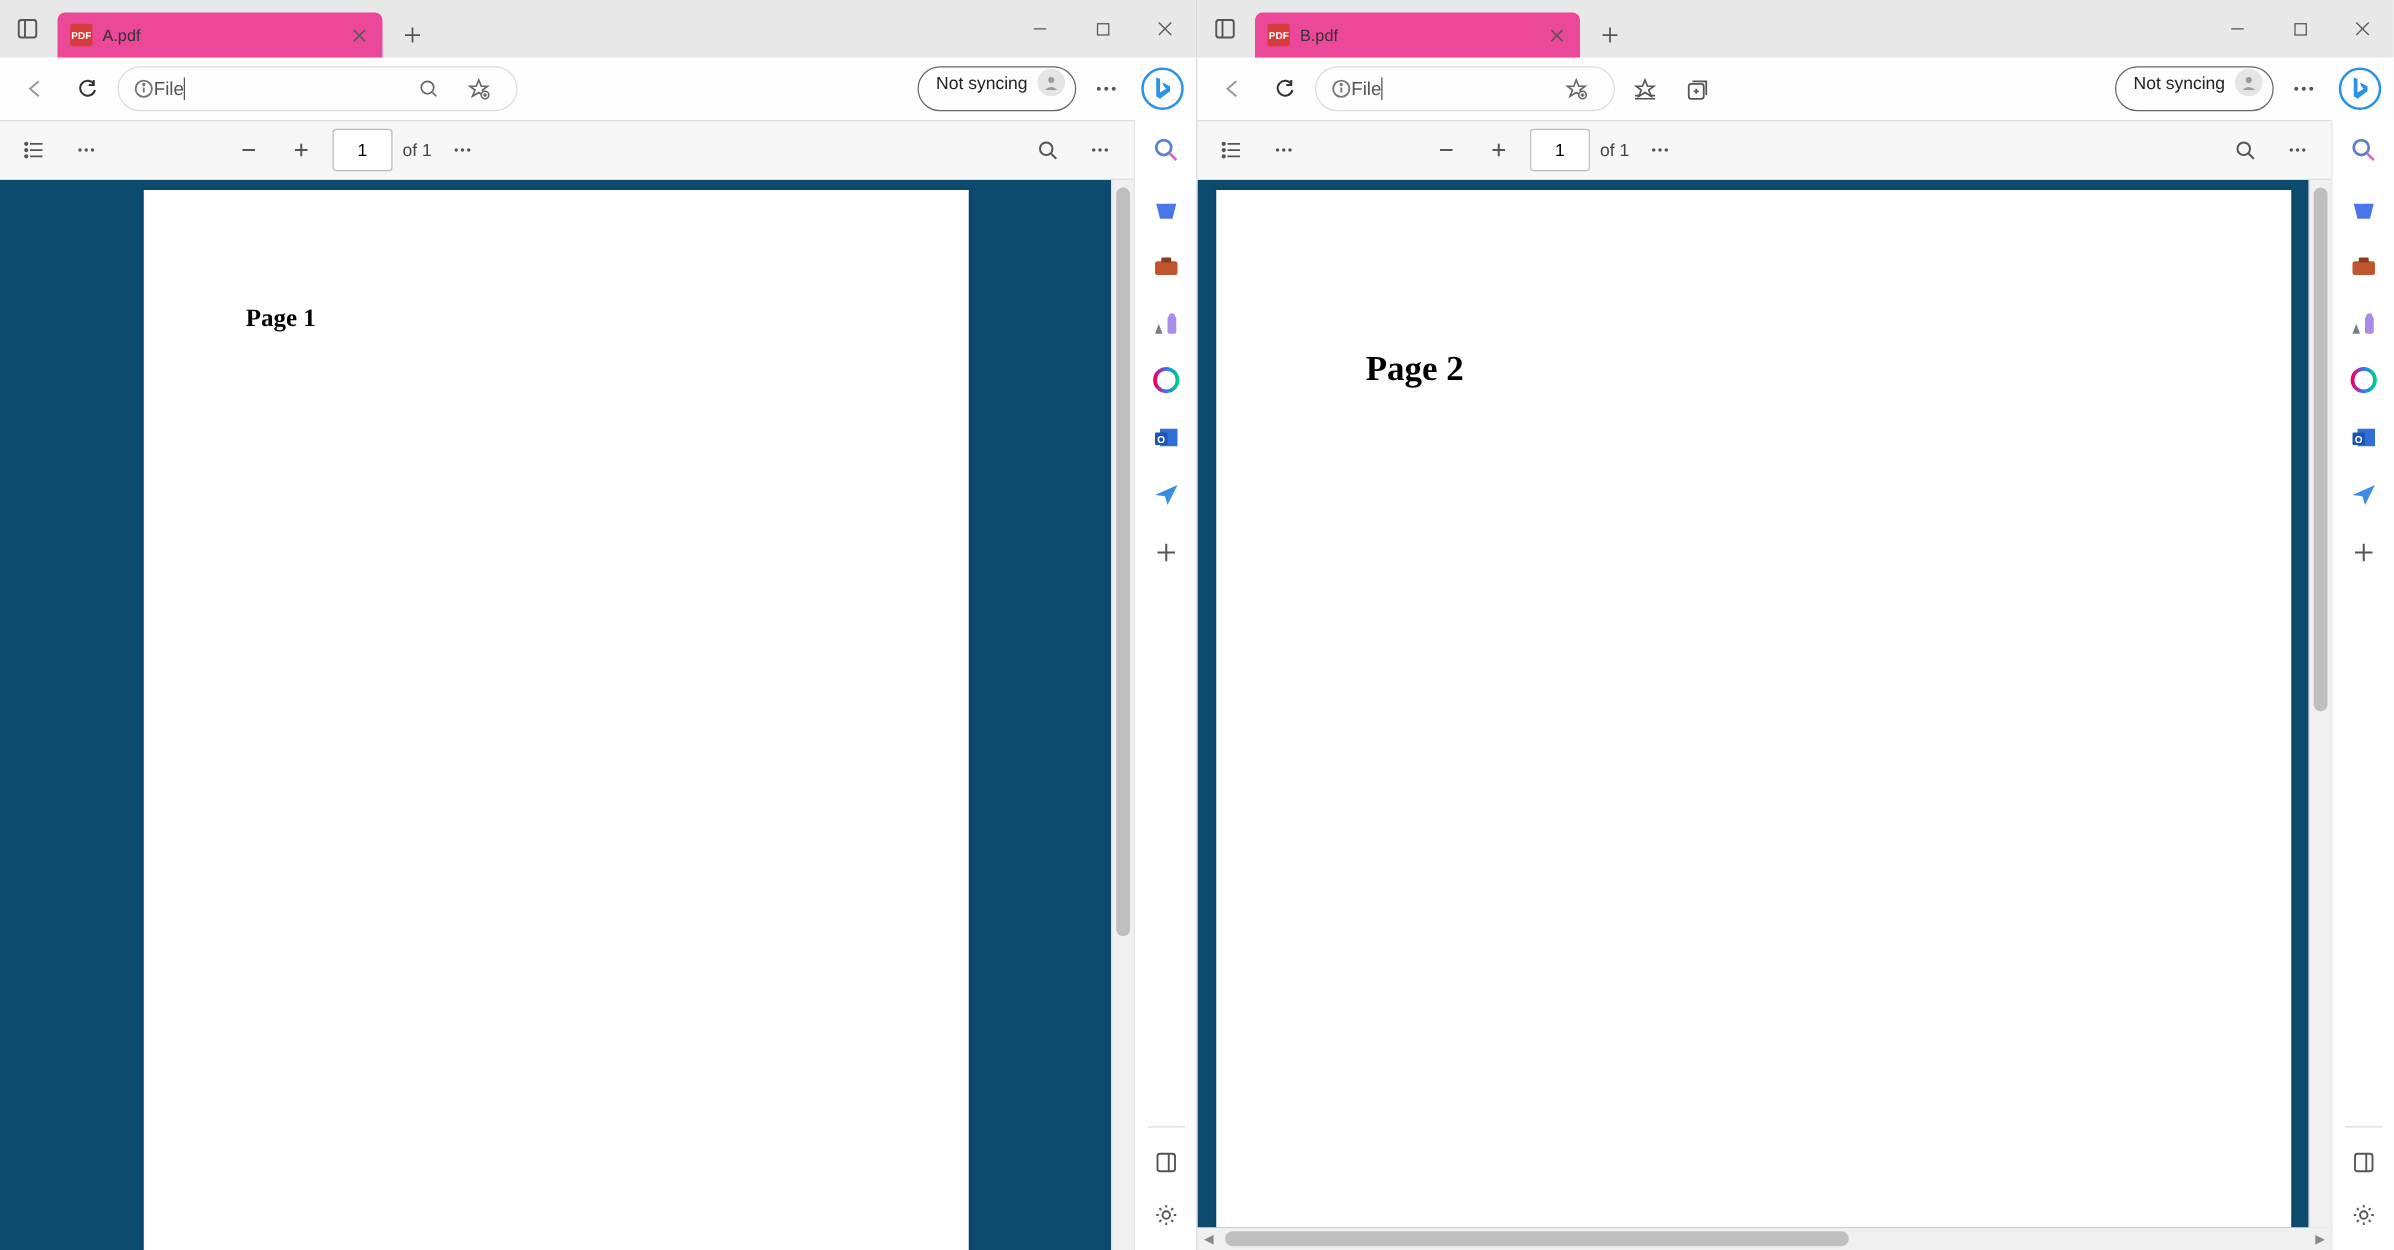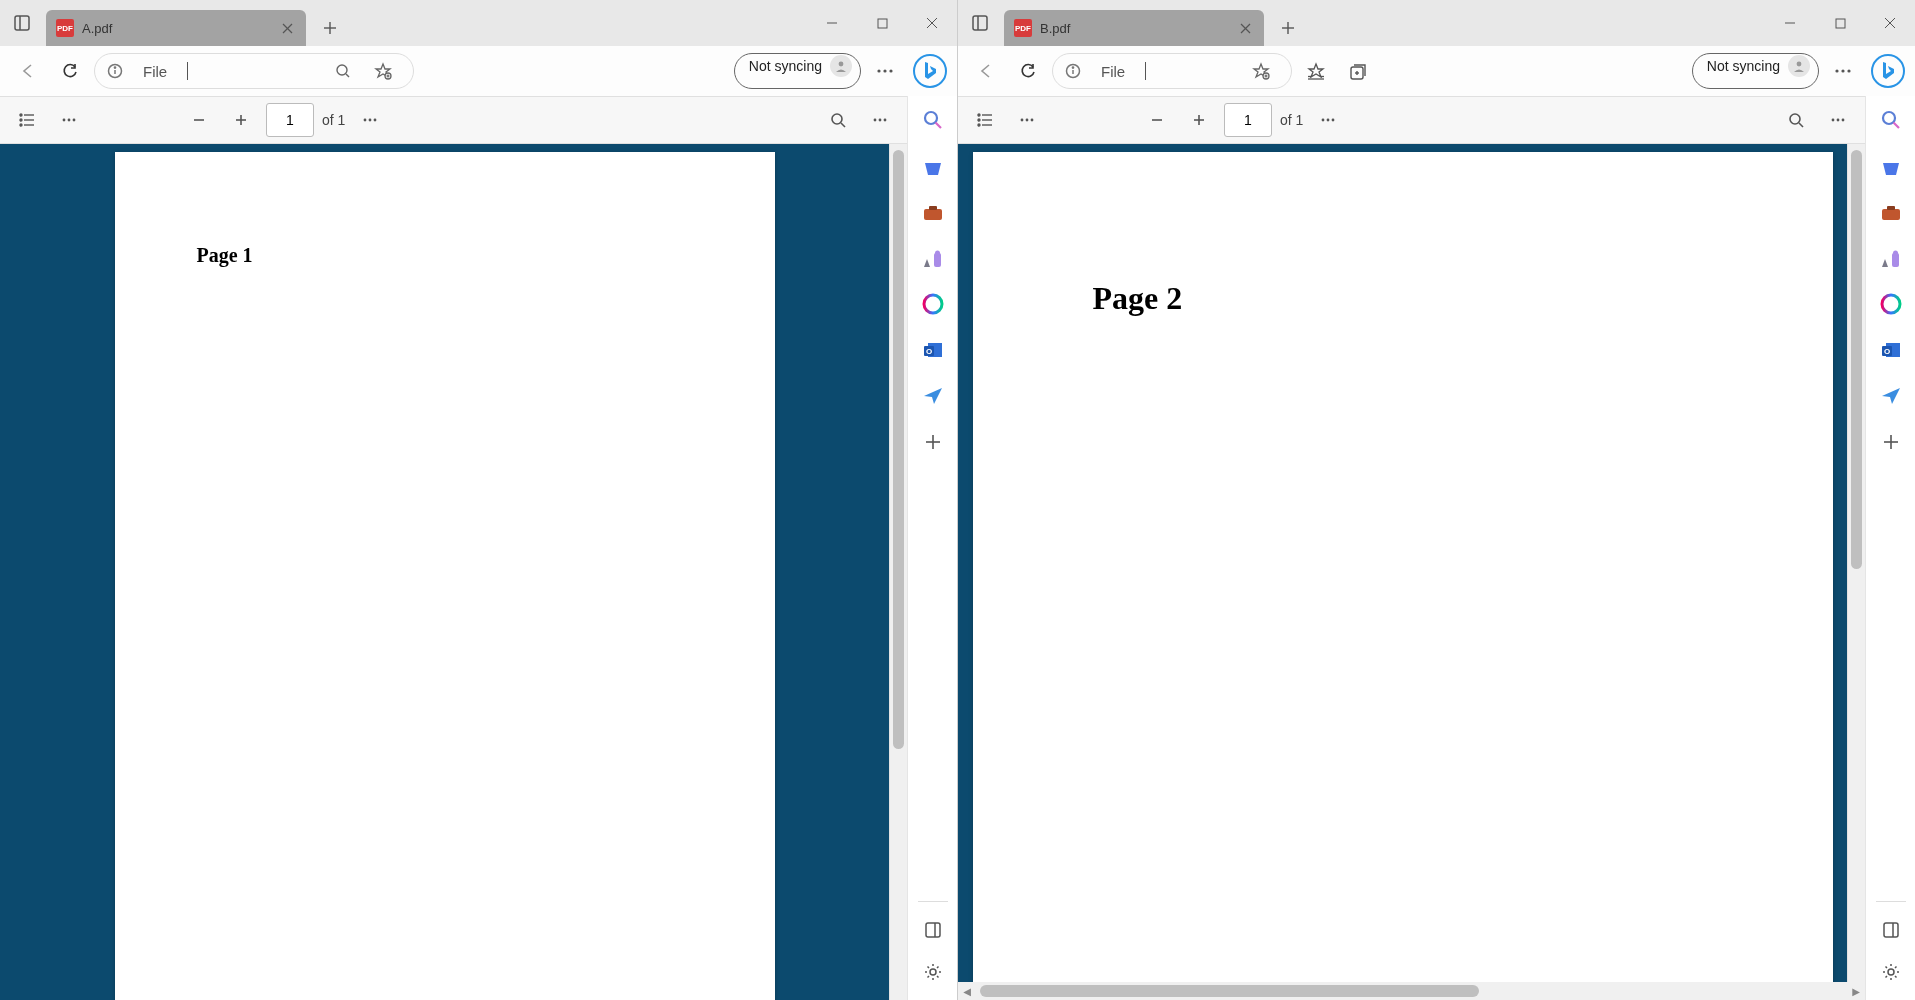--- a/index.html
+++ b/index.html
@@ -4,31 +4,31 @@
 <style>
   * { box-sizing: border-box; }
   html, body { margin: 0; padding: 0; height: 100%; width: 100%; font-family: "Segoe UI", sans-serif; background: #fff; }
   .desktop { display: flex; width: 1915px; height: 1000px; }
   .window { flex: 1; display: flex; flex-direction: column; background: #f3f3f3; border-right: 1px solid #ccc; position: relative; }
   .window:last-child { border-right: none; }
   
   .titlebar { height: 46px; background: #e8e8e8; display: flex; align-items: center; padding-left: 8px; position: relative; }
   .tab-strip { display: flex; align-items: center; height: 100%; }
   .sidebar-toggle { width: 28px; height: 28px; display: flex; align-items: center; justify-content: center; margin-right: 10px; color:#555; }
-  .tab { background: #a3a3a3; border-radius: 6px 6px 0 0; height: 36px; min-width: 260px; display: flex; align-items: center; padding: 17px 10px; margin-top: 10px; font-size: 13px; color:#333; }
+  .tab { background: #ec4899; border-radius: 6px 6px 0 0; height: 36px; min-width: 260px; display: flex; align-items: center; padding: 17px 10px; margin-top: 10px; font-size: 13px; color:#333; }
   .pdf-badge { width:18px; height:18px; background:#d83b3b; color:#fff; font-size:8px; font-weight:bold; display:flex; align-items:center; justify-content:center; border-radius:2px; margin-right:8px; }
   .tab-title { flex:1; }
   .tab-close { width:18px; height:18px; display:flex; align-items:center; justify-content:center; color:#555; }
   .new-tab { width:36px; height:36px; display:flex; align-items:center; justify-content:center; color:#555; margin-left:6px; margin-top:10px; }
   .win-controls { position:absolute; right:0; top:0; bottom:0; display:flex; align-items:center; }
   .win-btn { width:50px; height:46px; display:flex; align-items:center; justify-content:center; color:#555; }
   
   .navrow { height:50px; background:#fdfdfd; display:flex; align-items:center; padding:0 10px; gap:6px; }
   .nav-btn { width:36px; height:36px; border-radius:6px; display:flex; align-items:center; justify-content:center; color:#555; }
-  .addrbar { flex:0 0 320px; height:36px; background:#fdfdfd; border:1px solid #ddd; border-radius:18px; display:flex; align-items:center; padding:0 12px; gap:20px; color:#555; font-size:15px; }
+  .addrbar { flex:0 0 320px; height:36px; background:#fdfdfd; border:1px solid #ddd; border-radius:18px; display:flex; align-items:center; padding:0 12px; gap:0; color:#555; font-size:15px; }
   .addrbar .cursor { width:1px; height:18px; background:#555; }
   .addr-right { margin-left:auto; display:flex; align-items:center; gap:4px; }
   .spacer { flex:1; }
   .sync-pill { height:36px; border:1.5px solid #666; border-radius:18px; display:flex; align-items:center; padding:0 8px 10px 14px; gap:8px; color:#222; font-size:14px; }
   .profile-circle { width:22px; height:22px; border-radius:50%; background:#e5e5e5; display:flex; align-items:center; justify-content:center; }
   .bing-circle { width:34px; height:34px; border:2px solid #2994e6; border-radius:50%; display:flex; align-items:center; justify-content:center; margin-left:4px; }
   
   .pdfbar { height:48px; background:#f7f7f7; border-top:1px solid #e0e0e0; border-bottom:1px solid #e0e0e0; display:flex; align-items:center; padding:0 10px; gap:8px; }
   .pdfbar .sep { flex:1; }
   .pdf-btn { width:34px; height:34px; display:flex; align-items:center; justify-content:center; color:#555; border-radius:4px; }
@@ -37,21 +37,21 @@
   
   .content-row { flex:1; display:flex; min-height:0; }
   .viewer-wrap { flex:1; display:flex; flex-direction:column; min-width:0; background:#d8d8d8; }
   .viewer-scroll { flex:1; position:relative; overflow:hidden; display:flex; }
   .page-canvas { flex:1; background:#0c4a6e; display:flex; justify-content:center; align-items:flex-start; padding:8px; overflow:hidden; }
   .page { background:#fff; box-shadow:0 1px 4px rgba(0,0,0,.25); position:relative; }
   .window.left .page { width:660px; height:860px; }
   .window.right .page { width:860px; height:980px; }
   .page-text { position:absolute; font-family:"Times New Roman",serif; font-weight:bold; color:#000; }
   .window.left .page-text { top:92px; left:82px; font-size:20px; }
-  .window.right .page-text { top:128px; left:120px; font-size:32px; }
+  .window.right .page-text { top:128px; left:120px; font-size:28px; }
   
   .vscroll { width:18px; background:#f0f0f0; position:relative; border-left:1px solid #e2e2e2; }
   .vthumb { position:absolute; left:3px; right:3px; top:6px; height:70%; background:#bfbfbf; border-radius:6px; }
   .hscroll { height:18px; background:#f0f0f0; display:flex; align-items:center; }
   .hscroll .arrow { width:18px; text-align:center; color:#888; font-size:10px; }
   .hthumb { height:12px; background:#bfbfbf; border-radius:6px; flex:0 0 55%; margin:0 4px; }
   
   .edge-sidebar { width:50px; background:#fff; display:flex; flex-direction:column; align-items:center; padding-top:10px; gap:18px; border-left:1px solid #e5e5e5; }
   .sb-icon { width:28px; height:28px; display:flex; align-items:center; justify-content:center; position:relative; }
   .sb-divider { width:30px; height:1px; background:#ddd; }

